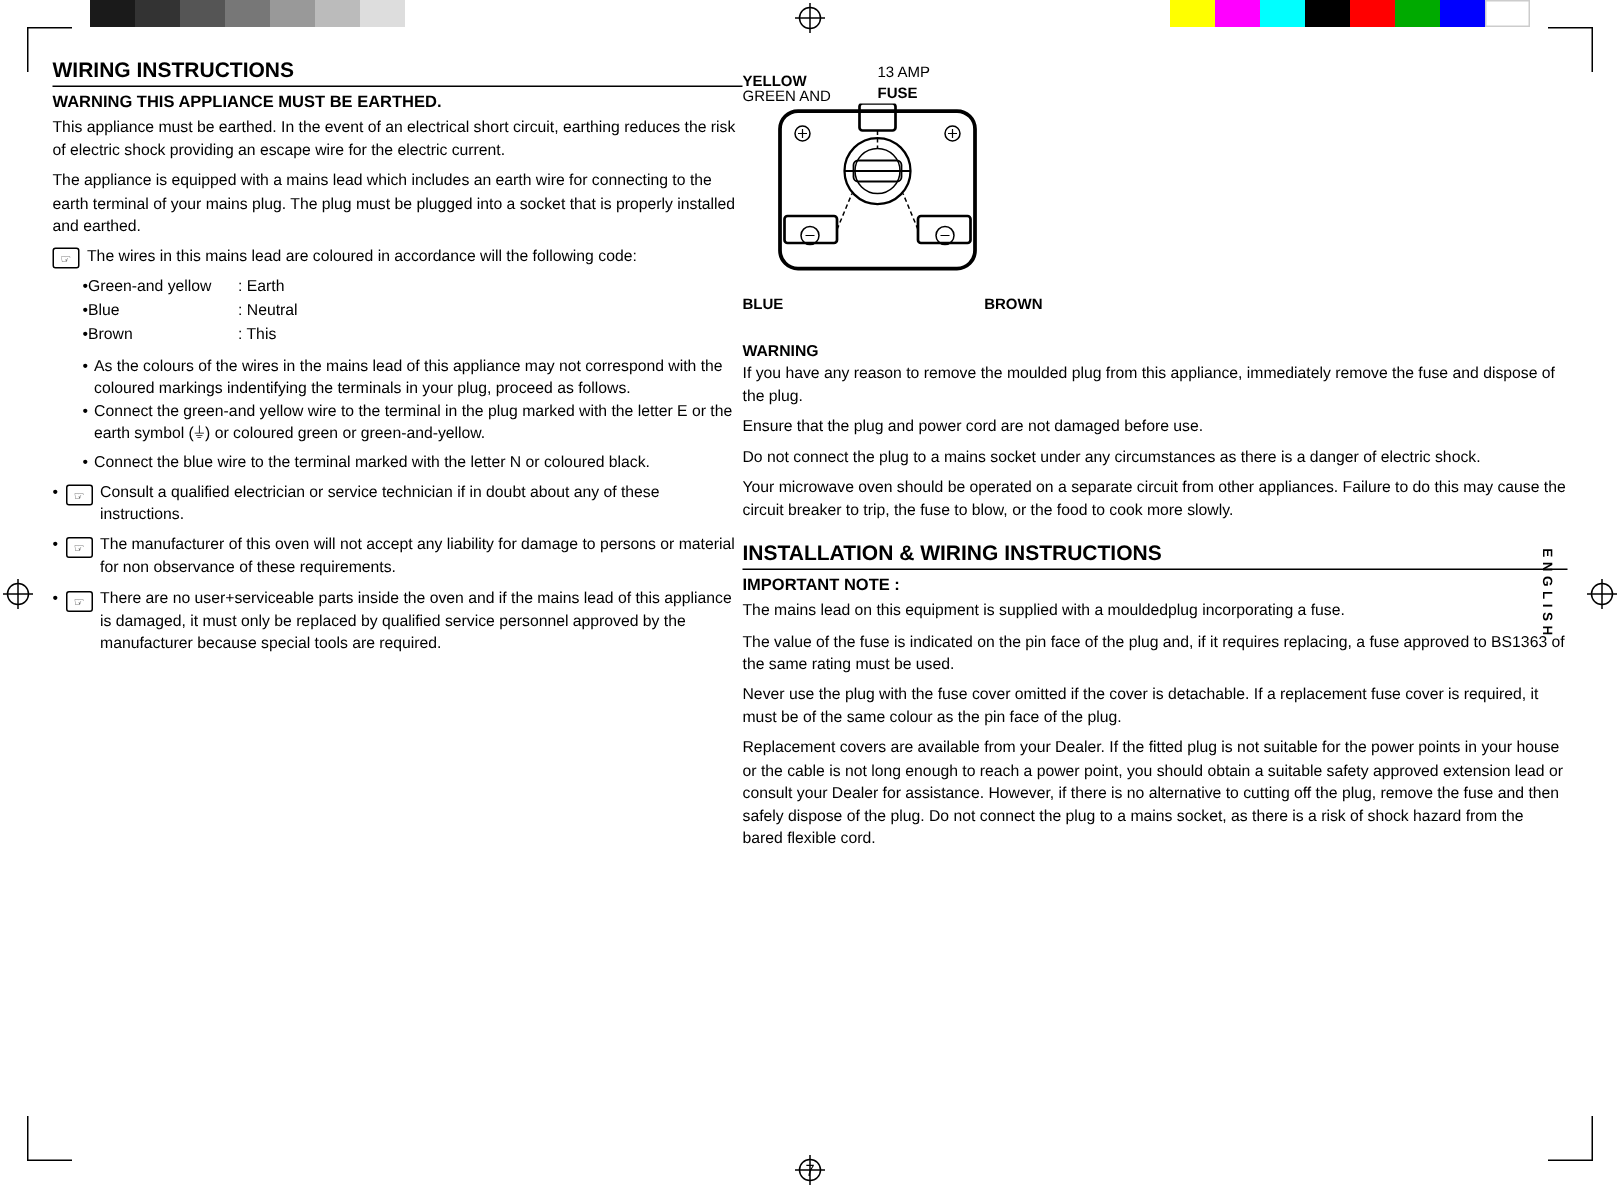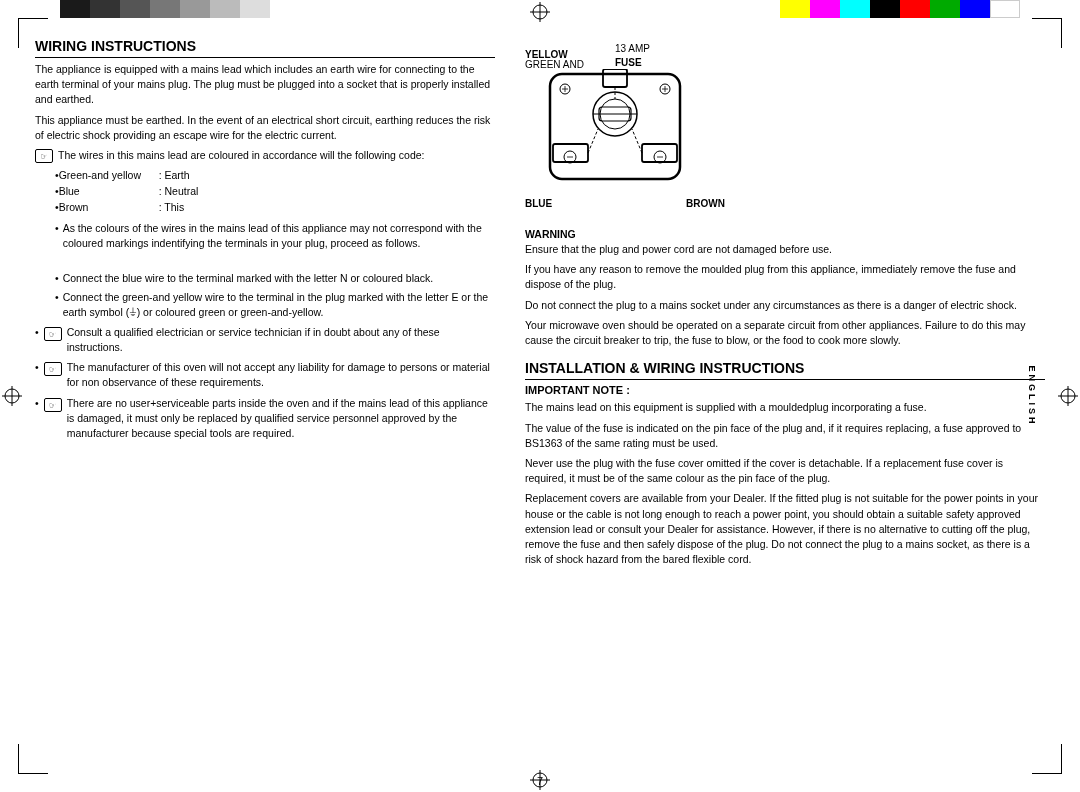--- a/index.html
+++ b/index.html
@@ -58,21 +58,20 @@
       position: absolute;
       top: 28px;
       left: 35px;
       right: 35px;
       bottom: 28px;
     }
 
     
     .columns {
       display: flex;
-      gap: 30px;
       height: 100%;
     }
 
     .left-column {
       flex: 0 0 460px;
       padding-top: 10px;
     }
 
     .right-column {
       flex: 1;
@@ -303,22 +302,23 @@
 
 <div style="position:absolute;right:18px;top:50%;transform:translateY(-50%) rotate(90deg);font-size:9px;font-weight:bold;letter-spacing:3px;white-space:nowrap;">ENGLISH</div>
 
 <div class="page-number">7</div>
 
 <div class="page-content">
   <div class="columns">
 
     <div class="left-column">
       <div class="section-title">WIRING INSTRUCTIONS</div>
+      <div class="subsection-title">WARNING THIS APPLIANCE MUST BE EARTHED.</div>
+      <p>This appliance must be earthed. In the event of an electrical short circuit, earthing reduces the risk of electric shock providing an escape wire for the electric current.</p>
       <p>The appliance is equipped with a mains lead which includes an earth wire for connecting to the earth terminal of your mains plug. The plug must be plugged into a socket that is properly installed and earthed.</p>
-      <p>This appliance must be earthed. In the event of an electrical short circuit, earthing reduces the risk of electric shock providing an escape wire for the electric current.</p>
 
       <div class="note-bullet">
         <span class="note-icon">☞</span>
         <span class="note-text">The wires in this mains lead are coloured in accordance will the following code:</span>
       </div>
 
       <ul class="color-label-list" id="colour-code-list">
           <li>
             <span class="color-name">Green-and yellow</span>
             <span class="color-meaning">: Earth</span>
@@ -327,23 +327,23 @@
             <span class="color-name">Blue</span>
             <span class="color-meaning">: Neutral</span>
           </li>
           <li>
             <span class="color-name">Brown</span>
             <span class="color-meaning">: This</span>
           </li>
         </ul>
 
       <ul class="bullet-list" id="bullet-list">
-          <li style="margin-bottom: 20px; font-size: 10.5px; line-height: 1.45; list-style: disc; margin-left: 10px;">As the colours of the wires in the mains lead of this appliance may not correspond with the coloured markings indentifying the terminals in your plug, proceed as follows.</li>
+          <li style="margin-bottom: 0; font-size: 10.5px; line-height: 1.45; list-style: disc; margin-left: 10px;">As the colours of the wires in the mains lead of this appliance may not correspond with the coloured markings indentifying the terminals in your plug, proceed as follows.</li>
+          <li style="margin-bottom: 4px; font-size: 10.5px; line-height: 1.45; list-style: disc; margin-left: 10px;">Connect the green-and yellow wire to the terminal in the plug marked with the letter E or the earth symbol (⏚) or coloured green or green-and-yellow.</li>
           <li style="margin-bottom: 4px; font-size: 10.5px; line-height: 1.45; list-style: disc; margin-left: 10px;">Connect the blue wire to the terminal marked with the letter N or coloured black.</li>
-          <li style="margin-bottom: 4px; font-size: 10.5px; line-height: 1.45; list-style: disc; margin-left: 10px;">Connect the green-and yellow wire to the terminal in the plug marked with the letter E or the earth symbol (⏚) or coloured green or green-and-yellow.</li>
           <li style="display: flex; align-items: flex-start; gap: 5px; margin-bottom: 5px; list-style: none; margin-left: -10px;">
             <span style="display:inline-block;width:18px;height:14px;border:1px solid #000;border-radius:2px;text-align:center;font-size:8px;line-height:14px;flex-shrink:0;margin-top:2px;">☞</span>
             <span style="font-size:10.5px;line-height:1.45;">Consult a qualified electrician or service technician if in doubt about any of these instructions.</span>
           </li>
           <li style="display: flex; align-items: flex-start; gap: 5px; margin-bottom: 5px; list-style: none; margin-left: -10px;">
             <span style="display:inline-block;width:18px;height:14px;border:1px solid #000;border-radius:2px;text-align:center;font-size:8px;line-height:14px;flex-shrink:0;margin-top:2px;">☞</span>
             <span style="font-size:10.5px;line-height:1.45;">The manufacturer of this oven will not accept any liability for damage to persons or material for non observance of these requirements.</span>
           </li>
           <li style="display: flex; align-items: flex-start; gap: 5px; margin-bottom: 5px; list-style: none; margin-left: -10px;">
             <span style="display:inline-block;width:18px;height:14px;border:1px solid #000;border-radius:2px;text-align:center;font-size:8px;line-height:14px;flex-shrink:0;margin-top:2px;">☞</span>
@@ -392,22 +392,22 @@
 
           <line x1="80" y1="18" x2="80" y2="30" stroke="#000" stroke-width="1" stroke-dasharray="3,2"></line>
 
           <line x1="53" y1="84" x2="63" y2="60" stroke="#000" stroke-width="1" stroke-dasharray="3,2"></line>
           <line x1="107" y1="84" x2="97" y2="60" stroke="#000" stroke-width="1" stroke-dasharray="3,2"></line>
         </svg>
       </div>
 
       <div class="warning-section">
         <div class="warning-title">WARNING</div>
+        <p>If you have any reason to remove the moulded plug from this appliance, immediately remove the fuse and dispose of the plug.</p>
         <p>Ensure that the plug and power cord are not damaged before use.</p>
-        <p>If you have any reason to remove the moulded plug from this appliance, immediately remove the fuse and dispose of the plug.</p>
         <p>Do not connect the plug to a mains socket under any circumstances as there is a danger of electric shock.</p>
         <p>Your microwave oven should be operated on a separate circuit from other appliances. Failure to do this may cause the circuit breaker to trip, the fuse to blow, or the food to cook more slowly.</p>
       </div>
 
       <div class="installation-section">
         <div class="section-title">INSTALLATION &amp; WIRING INSTRUCTIONS</div>
         <div class="subsection-title">IMPORTANT NOTE :</div>
         <p>The mains lead on this equipment is supplied with a mouldedplug incorporating a fuse.</p>
         <p>The value of the fuse is indicated on the pin face of the plug and, if it requires replacing, a fuse approved to BS1363 of the same rating must be used.</p>
         <p>Never use the plug with the fuse cover omitted if the cover is detachable. If a replacement fuse cover is required, it must be of the same colour as the pin face of the plug.</p>

